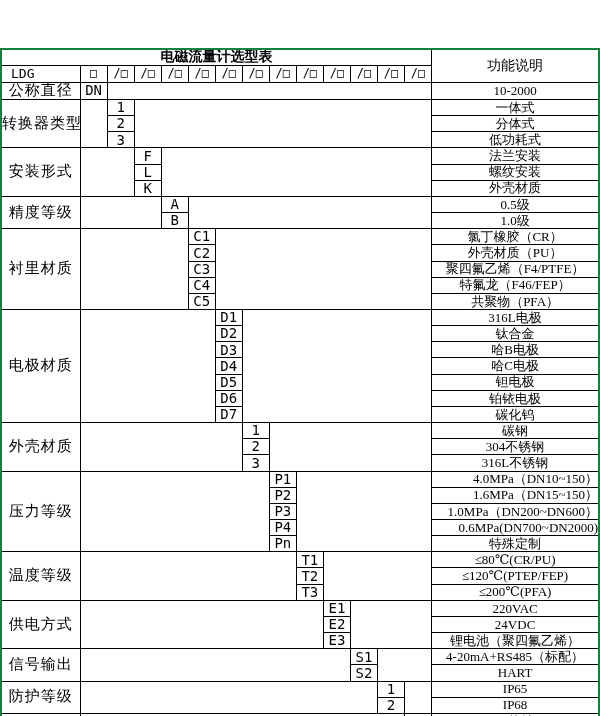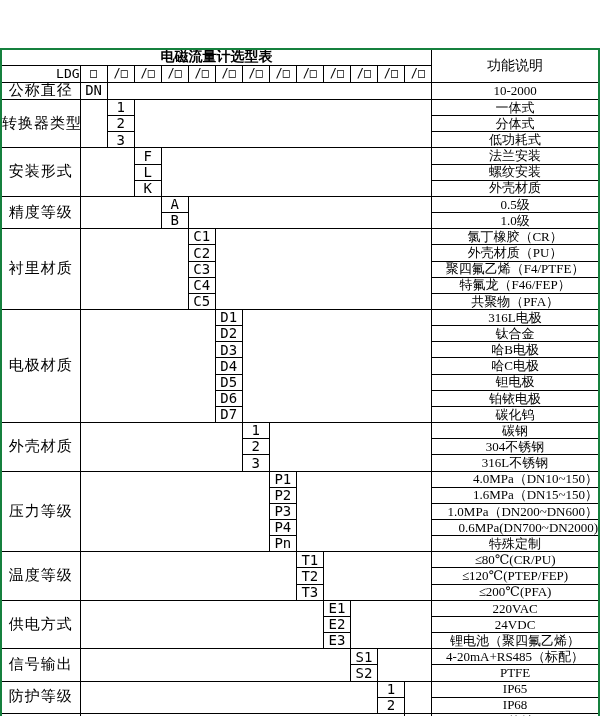--- a/index.html
+++ b/index.html
@@ -10,21 +10,21 @@
   table.sel{
     width:600px;height:716px;border-collapse:collapse;table-layout:fixed;
     border:2px solid #15803d;background:#fff;margin-top:48px;
   }
   td{
     border:1px solid #000;padding:0;text-align:center;vertical-align:middle;
     font-size:13px;line-height:1.05;overflow:hidden;white-space:nowrap;
   }
   .title-cell{font-size:14px;height:14px;font-weight:bold;}
   .fn-header{font-size:14px;}
-  .ldg-cell{text-align:right;padding-left:9px;font-family:"DejaVu Sans Mono",monospace;font-size:13px;height:16px;}
+  .ldg-cell{text-align:left;padding-left:9px;font-family:"DejaVu Sans Mono",monospace;font-size:13px;height:16px;}
   .slot-cell{font-family:"DejaVu Sans Mono",monospace;font-size:12px;}
   .category-cell{font-size:15px;letter-spacing:1px;}
   .code-cell{font-family:"DejaVu Sans Mono",monospace;font-size:14px;}
   .desc-cell{font-size:13px;}
   .desc-cell.left{text-align:right;padding-left:3px;}
 </style>
 </head>
 <body>
 
 <div class="wrap">
@@ -239,21 +239,21 @@
         </tr>
         <tr>
           <td class="category-cell" rowspan="2">信号输出</td>
           <td class="spacer-cell" rowspan="2" colspan="10"></td>
           <td class="code-cell">S1</td>
           <td class="spacer-cell" rowspan="2" colspan="2"></td>
           <td class="desc-cell">4-20mA+RS485（标配）</td>
         </tr>
         <tr>
           <td class="code-cell">S2</td>
-          <td class="desc-cell">PTFE</td>
+          <td class="desc-cell">HART</td>
         </tr>
         <tr>
           <td class="category-cell" rowspan="2">防护等级</td>
           <td class="spacer-cell" rowspan="2" colspan="11"></td>
           <td class="code-cell">1</td>
           <td class="spacer-cell" rowspan="2" colspan="1"></td>
           <td class="desc-cell">IP65</td>
         </tr>
         <tr>
           <td class="code-cell">2</td>

